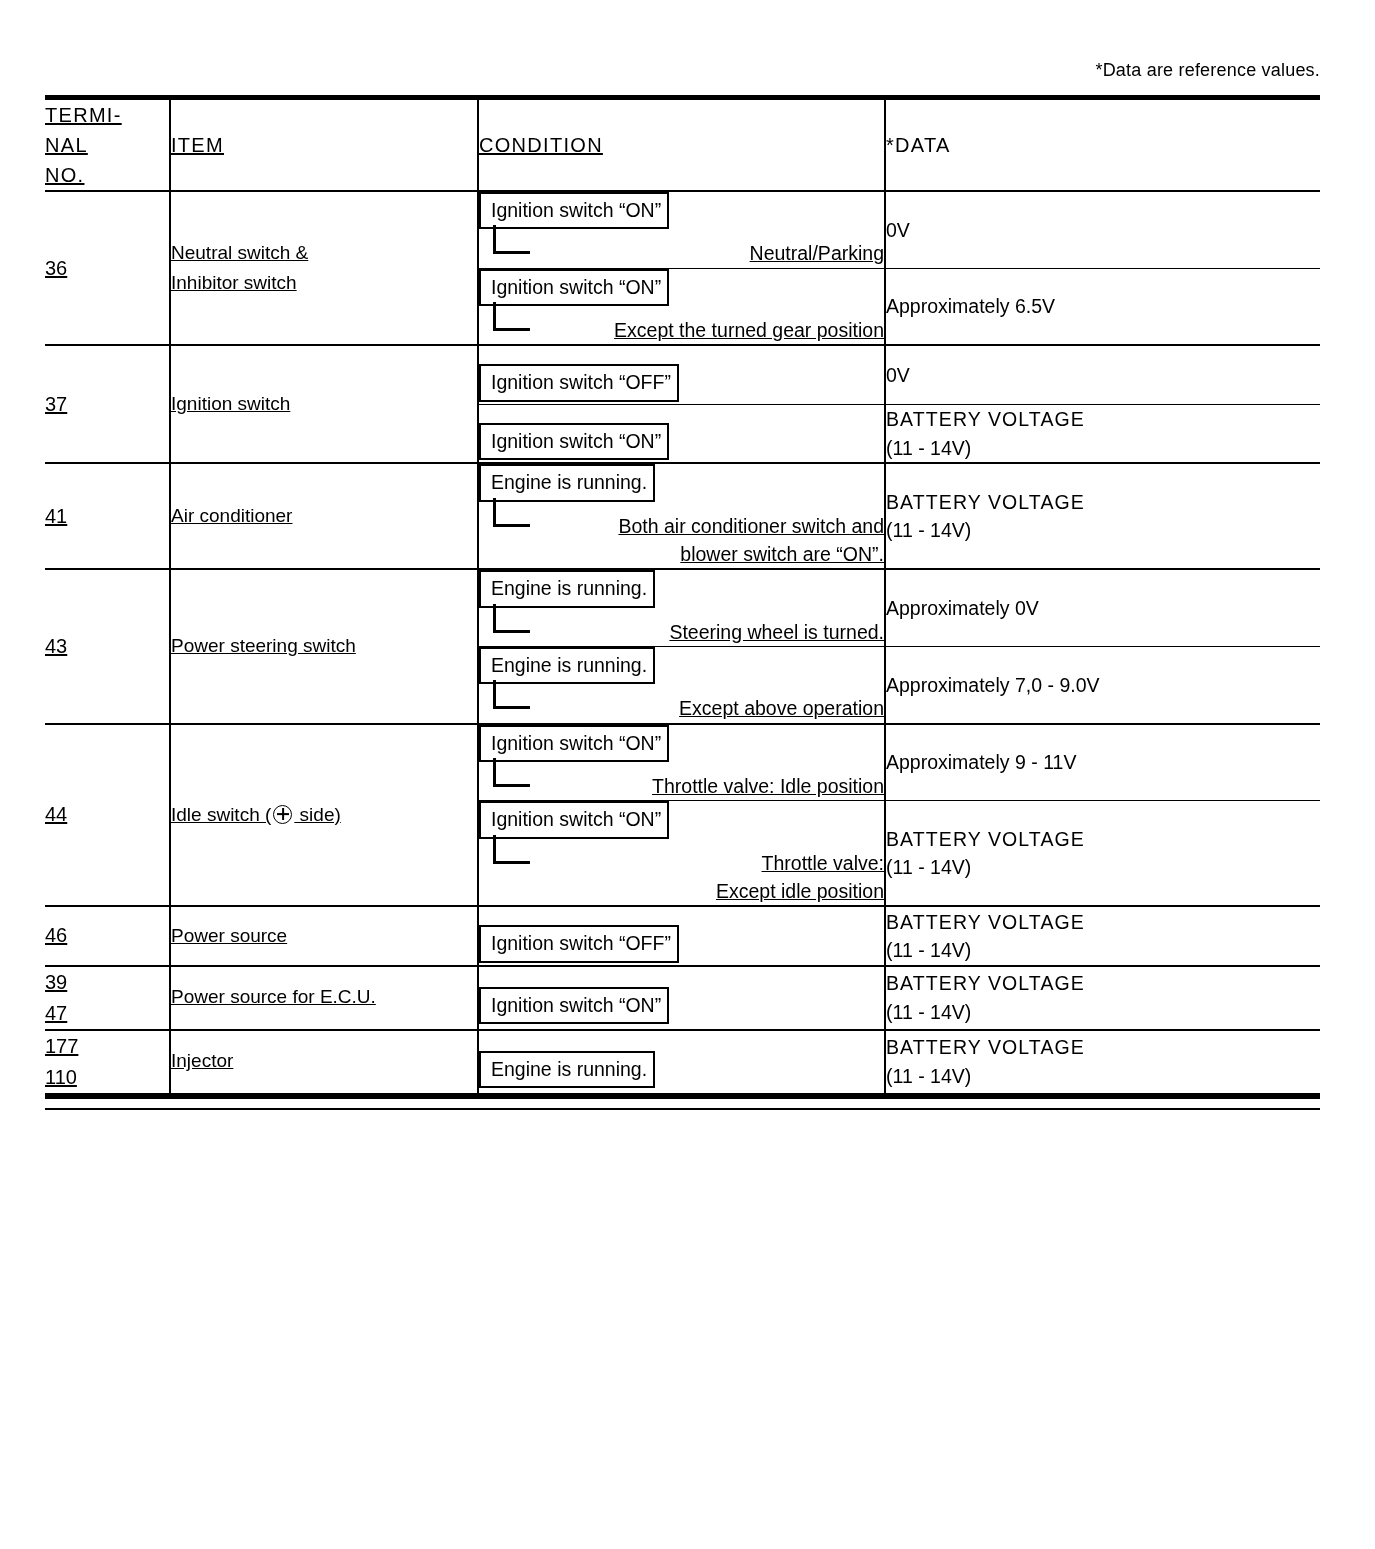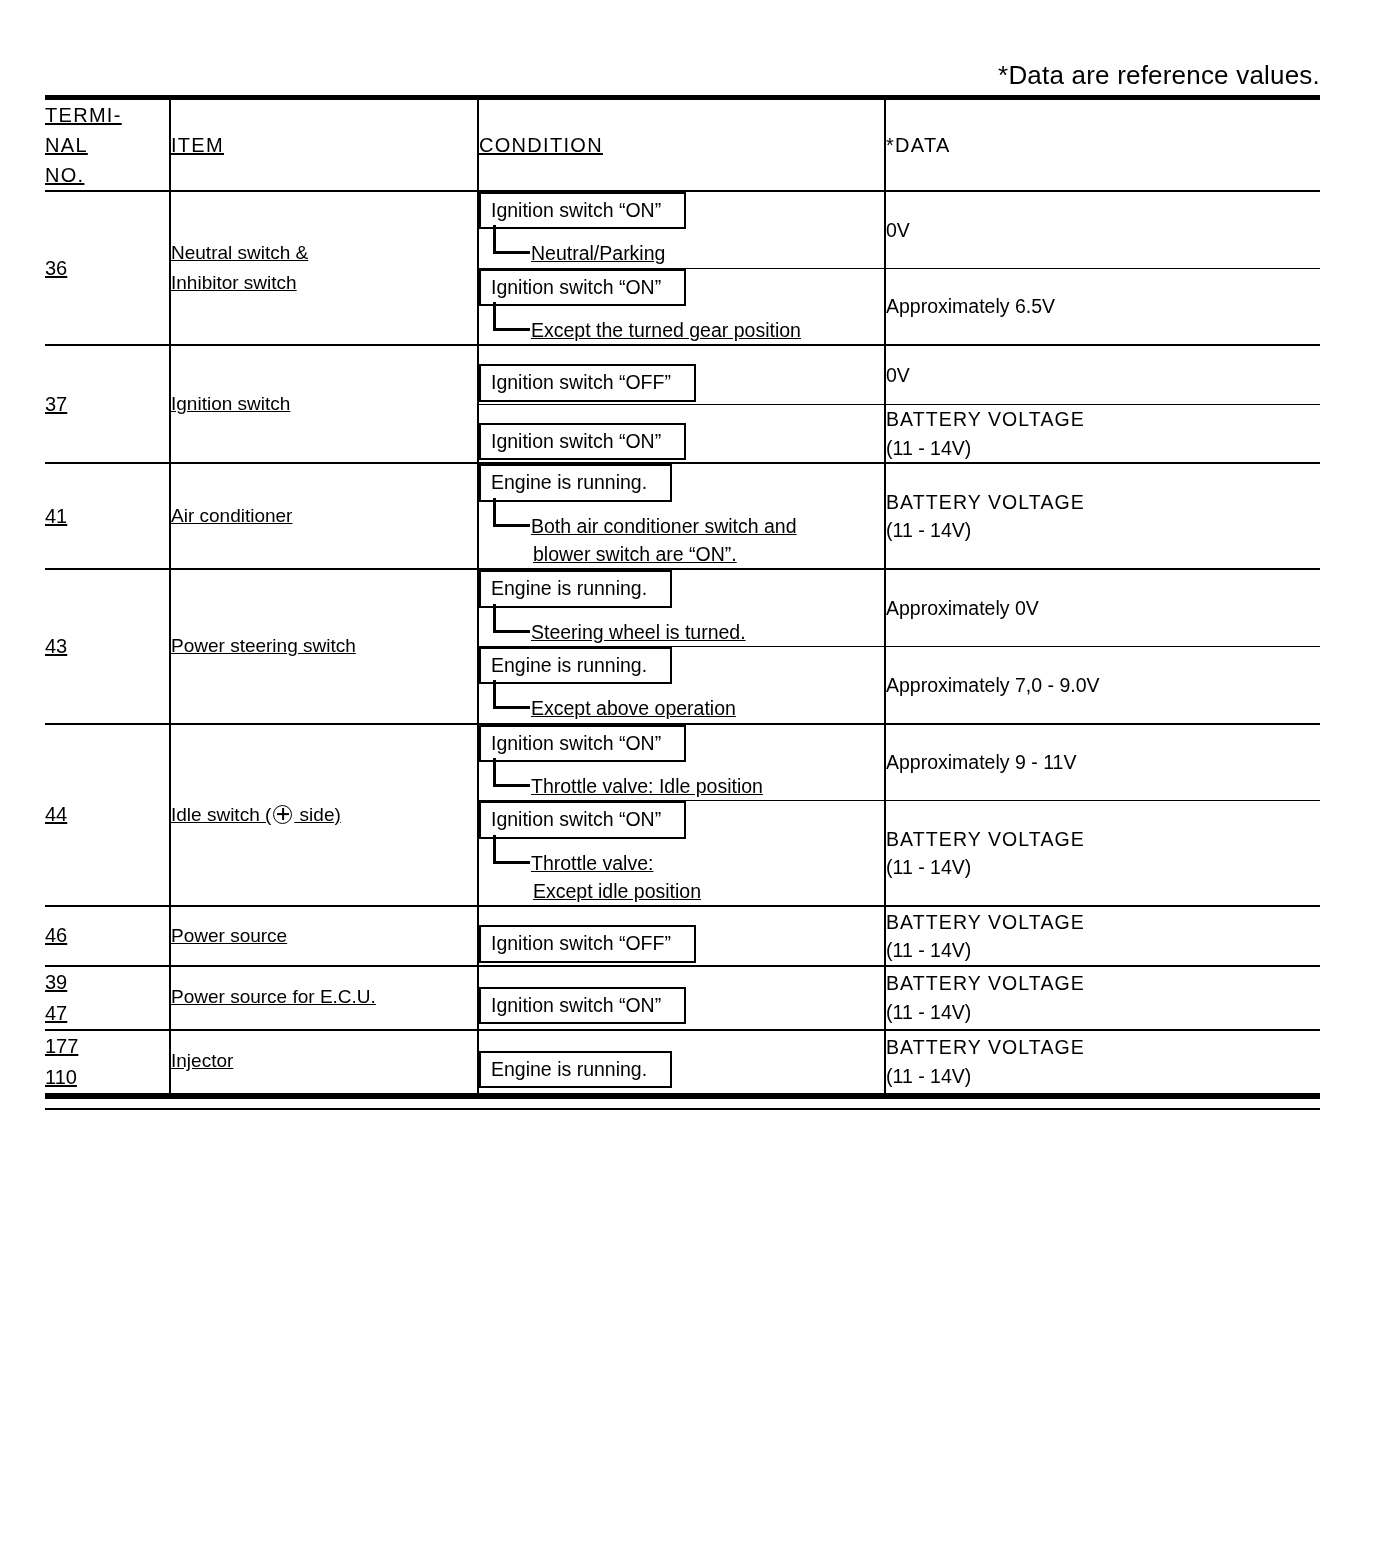--- a/index.html
+++ b/index.html
@@ -21,21 +21,21 @@
     width: 1375px;
     height: 1549px;
     box-sizing: border-box;
   }
 
   
   .note {
     position: absolute;
     top: 60px;
     right: 55px;
-    font-size: 26px;
+    font-size: 18px;
     letter-spacing: 0.2px;
     white-space: nowrap;
     text-align: center;
   }
 
   
   .table-wrap {
     position: absolute;
     left: 45px;
     top: 95px;
@@ -115,29 +115,30 @@
   }
   td.data .bv {
     letter-spacing: 1.1px;
   }
 
   
   .cond-block { position: relative; }
   .cbox {
     display: inline-block;
     border: 2.5px solid #000;
-    padding: 5px 23px 6px 10px;
+    padding: 5px 6px 6px 10px;
     font-size: 19.5px;
     line-height: 1.15;
     white-space: nowrap;
   }
   .elbow-row {
     position: relative;
-    padding-left: 52px;
+    padding-left: 24px;
     margin-top: 4px;
+    text-align: right;
   }
   .elbow-row .elbow {
     position: absolute;
     left: 14px;
     top: -8px;
     width: 34px;
     height: 26px;
     border-left: 3px solid #000;
     border-bottom: 3px solid #000;
   }

